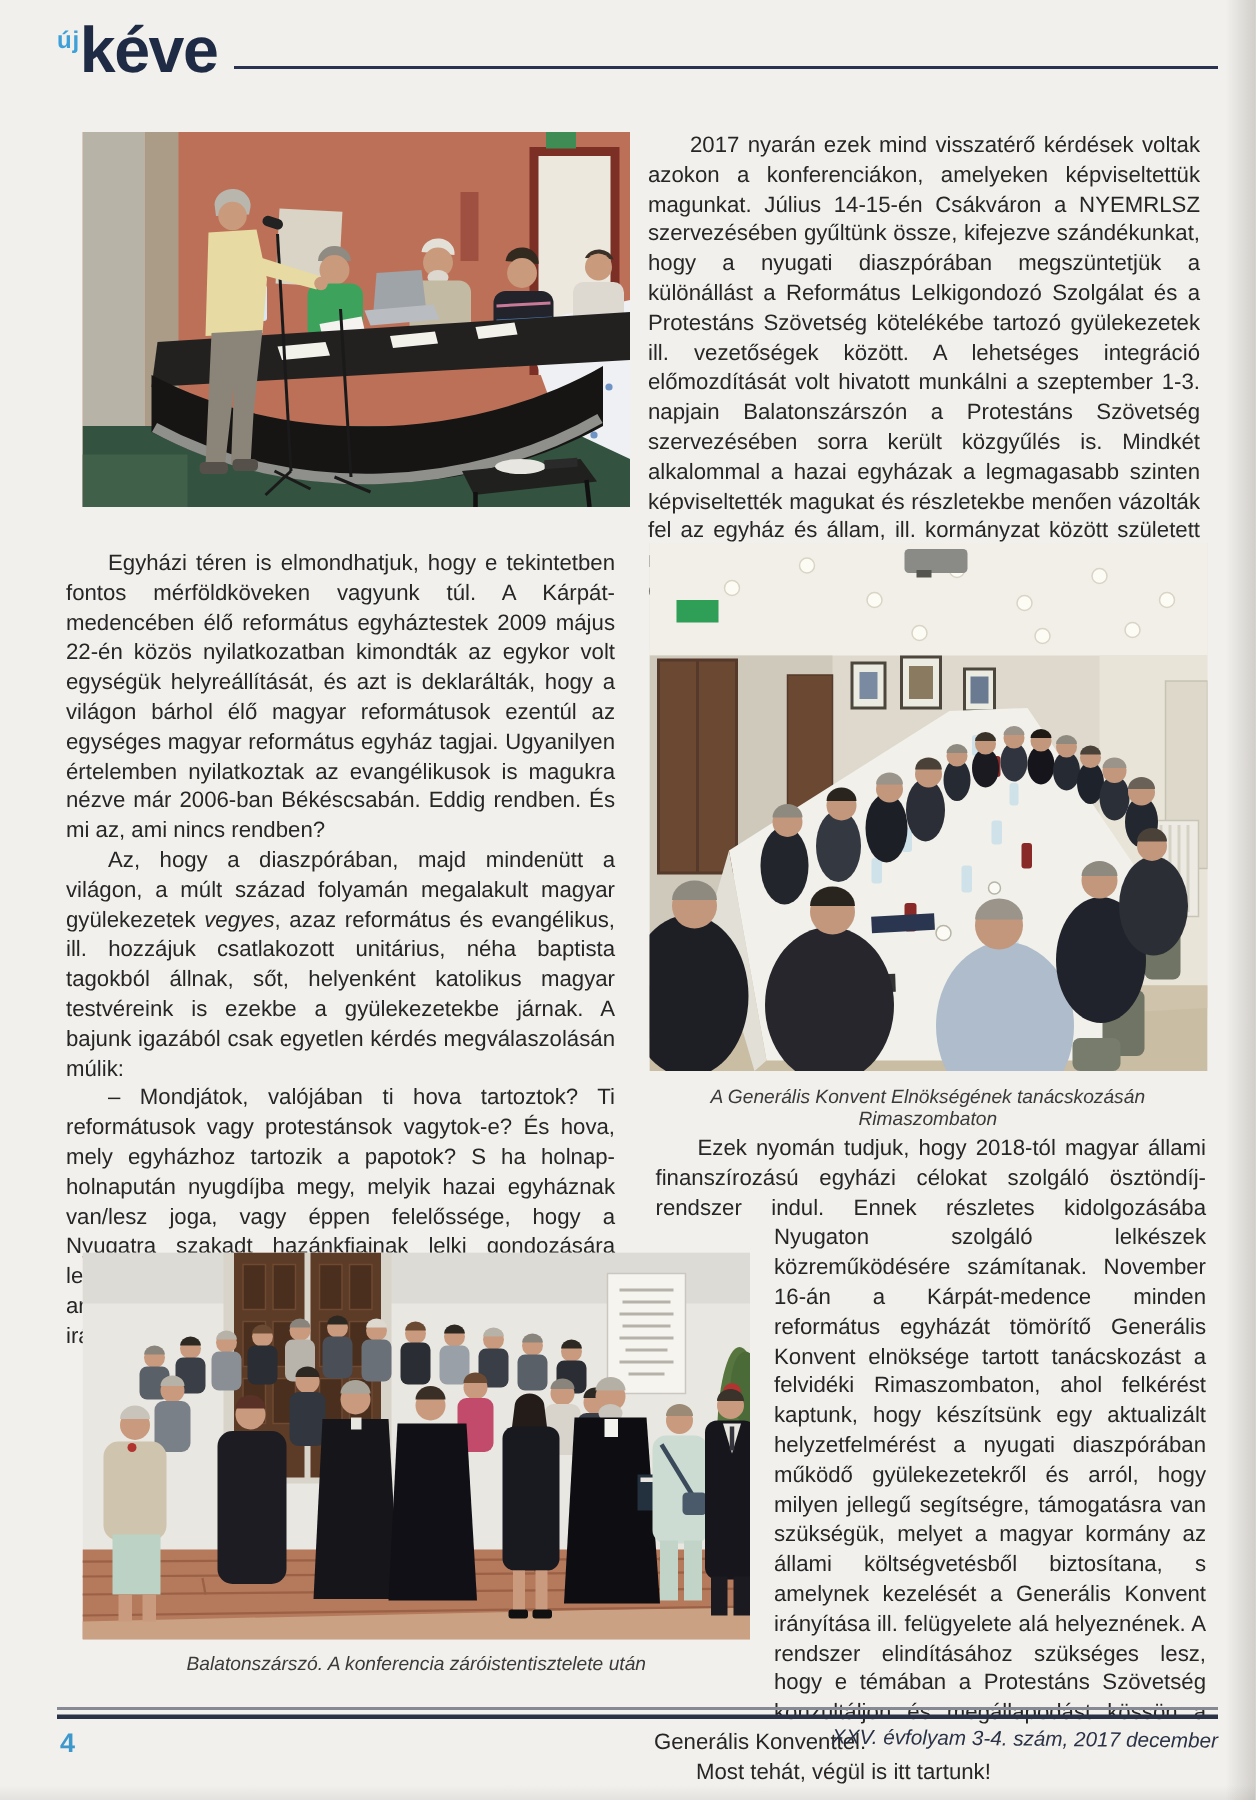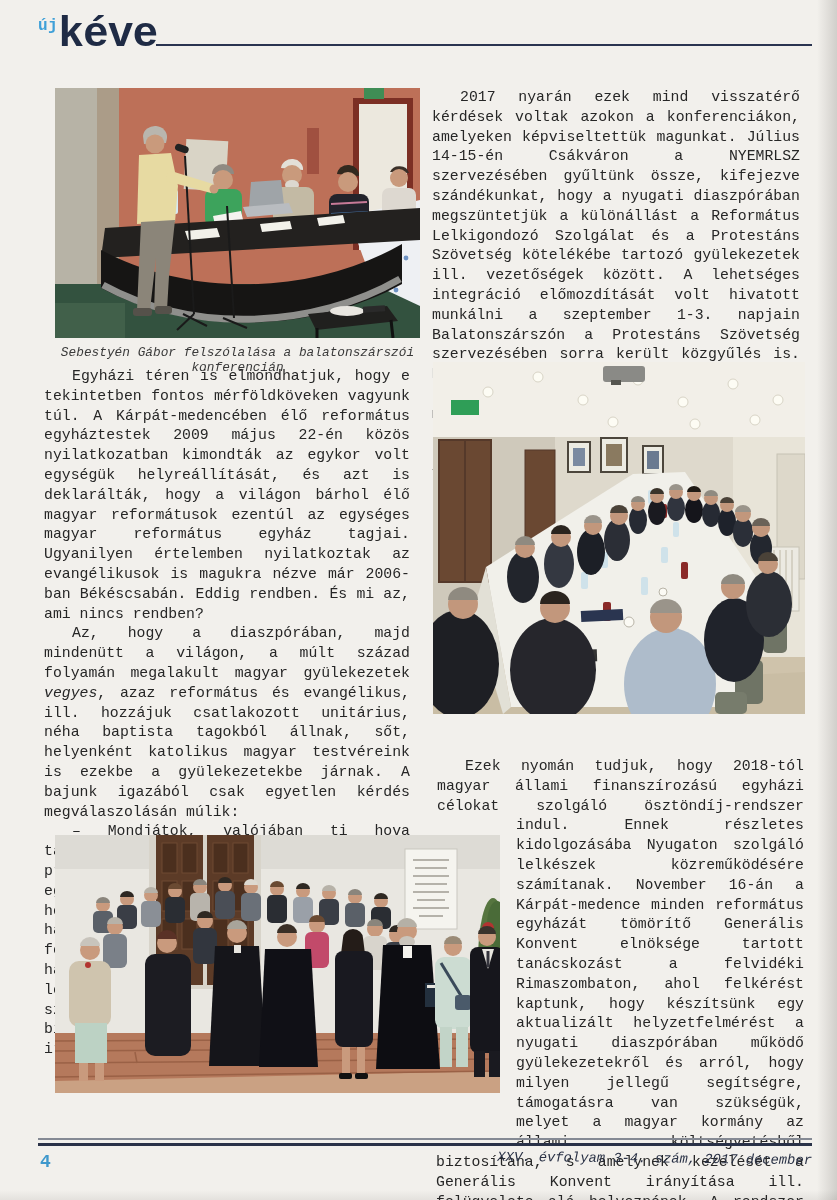--- a/index.html
+++ b/index.html
@@ -1,21 +1,21 @@
 <!DOCTYPE html>
 <html lang="hu"><head>
 <meta charset="utf-8">
 <style>
   html,body{margin:0;padding:0;background:#c9c6c2;}
   .page{
     position:relative;
     width:837px;height:1200px;
     background:#f2f0ec;
     overflow:hidden;
-    font-family:Liberation Mono, monospace;
+    font-family:Liberation Sans, sans-serif;
     color:#262626;
   }
   .page::after{
     content:"";position:absolute;top:0;right:0;width:20px;height:100%;
     background:linear-gradient(to right, rgba(60,55,50,0), rgba(60,55,50,0.18));
     pointer-events:none;
   }
   .page::before{
     content:"";position:absolute;left:0;bottom:0;width:100%;height:10px;
     background:linear-gradient(to bottom, rgba(60,55,50,0), rgba(60,55,50,0.08));
@@ -152,21 +152,20 @@
         <rect x="100" y="218" width="17" height="8" rx="3" fill="#55514a"></rect>
       </g>
 
       <polygon points="253,226 332,218 343,233 261,242" fill="#20201e"></polygon>
       <ellipse cx="292" cy="223" rx="17" ry="5" fill="#e8e6e0"></ellipse>
       <rect x="308" y="218" width="22" height="6" fill="#2a2a2a" transform="rotate(-4 319 221)"></rect>
       <line x1="262" y1="240" x2="262" y2="250" stroke="#111" stroke-width="3"></line>
       <line x1="336" y1="232" x2="338" y2="250" stroke="#111" stroke-width="3"></line>
     </svg>
   </div>
-  <div class="caption" style="left:55px;top:345px;width:365px;">Sebestyén Gábor felszólalása a balatonszárszói konferencián</div>
 
   <div class="textcol" style="left:44px;top:367px;width:366px;">
     <p>Egyházi téren is elmondhatjuk, hogy e tekintetben fontos mérföldköveken vagyunk túl. A Kárpát-medencében élő református egyháztestek 2009 május 22-én közös nyilatkozatban kimondták az egykor volt egységük helyreállítását, és azt is deklarálták, hogy a világon bárhol élő magyar reformátusok ezentúl az egységes magyar református egyház tagjai. Ugyanilyen értelemben nyilatkoztak az evangélikusok is magukra nézve már 2006-ban Békéscsabán. Eddig rendben. És mi az, ami nincs rendben?</p>
     <p><span>Az, hogy a diaszpórában, majd mindenütt a világon, a múlt század folyamán megalakult magyar gyülekezetek </span><span class="ital">vegyes</span><span>, azaz református és evangélikus, ill. hozzájuk csatlakozott unitárius, néha baptista tagokból állnak, sőt, helyenként katolikus magyar testvéreink is ezekbe a gyülekezetekbe járnak. A bajunk igazából csak egyetlen kérdés megválaszolásán múlik:</span></p>
     <p>– Mondjátok, valójában ti hova tartoztok? Ti reformátusok vagy protestánsok vagytok-e? És hova, mely egyházhoz tartozik a papotok? S ha holnap-holnapután nyugdíjba megy, melyik hazai egyháznak van/lesz joga, vagy éppen felelőssége, hogy a Nyugatra szakadt hazánkfiainak lelki gondozására lelkészeket küldjön? És ki fogja a szolgálattal járó anyagi kiadásokat biztosítani? Ki gyakorolja a lelkész irányában a felügyeleti jogot?</p>
   </div>
 
   <div class="textcol" style="left:432px;top:88px;width:368px;">
     <p>2017 nyarán ezek mind visszatérő kérdések voltak azokon a konferenciákon, amelyeken képviseltettük magunkat. Július 14-15-én Csákváron a NYEMRLSZ szervezésében gyűltünk össze, kifejezve szándékunkat, hogy a nyugati diaszpórában megszüntetjük a különállást a Református Lelkigondozó Szolgálat és a Protestáns Szövetség kötelékébe tartozó gyülekezetek ill. vezetőségek között. A lehetséges integráció előmozdítását volt hivatott munkálni a szeptember 1-3. napjain Balatonszárszón a Protestáns Szövetség szervezésében sorra került közgyűlés is. Mindkét alkalommal a hazai egyházak a legmagasabb szinten képviseltették magukat és részletekbe menően vázolták fel az egyház és állam, ill. kormányzat között született megállapodásnak a ránk vonatkozó paragrafusait és elképzeléseit.</p>
   </div>
@@ -300,20 +299,21 @@
           <path d="M217,251 a16,14 0 0 1 32,0 z" fill="#9a948a"></path>
         <ellipse cx="301" cy="278" rx="30" ry="42" fill="#20232b"></ellipse>
           <circle cx="300" cy="225" r="12" fill="#c2977c"></circle>
           <path d="M288,222 a12,10 0 0 1 24,0 z" fill="#8f8a80"></path>
         <ellipse cx="336" cy="242" rx="23" ry="33" fill="#2b2e35"></ellipse>
           <circle cx="335" cy="202" r="10" fill="#c2977c"></circle>
           <path d="M325,199 a10,9 0 0 1 20,0 z" fill="#4a4238"></path>
       </g>
     </svg>
   </div>
+  <div class="caption" style="left:432px;top:723px;width:373px;">A Generális Konvent Elnökségének tanácskozásán Rimaszombaton</div>
 
   <div class="textcol" style="left:436px;top:757px;width:368px;">
     <div class="wrap-spacer-top"></div>
     <div class="wrap-spacer"></div>
     <p>Ezek nyomán tudjuk, hogy 2018-tól magyar állami finanszírozású egyházi célokat szolgáló ösztöndíj-rendszer indul. Ennek részletes kidolgozásába Nyugaton szolgáló lelkészek közreműködésére számítanak. November 16-án a Kárpát-medence minden református egyházát tömörítő Generális Konvent elnöksége tartott tanácskozást a felvidéki Rimaszombaton, ahol felkérést kaptunk, hogy készítsünk egy aktualizált helyzetfelmérést a nyugati diaszpórában működő gyülekezetekről és arról, hogy milyen jellegű segítségre, támogatásra van szükségük, melyet a magyar kormány az állami költségvetésből biztosítana, s amelynek kezelését a Generális Konvent irányítása ill. felügyelete alá helyeznének. A rendszer elindításához szükséges lesz, hogy e témában a Protestáns Szövetség konzultáljon és megállapodást kössön a Generális Konventtel.</p>
     <p class="closing">Most tehát, végül is itt tartunk!</p>
   </div>
 
   <div class="photo" style="left:55px;top:835px;">
     <svg width="445" height="258" viewBox="0 0 445 258" preserveAspectRatio="none">
@@ -478,20 +478,21 @@
         <circle cx="432" cy="102" r="9" fill="#c99a7d"></circle>
           <path d="M423,99 a9,8 0 0 1 18,0 z" fill="#3a332c"></path>
         <rect x="415" y="112" width="34" height="106" rx="8" fill="#16161c"></rect>
         <polygon points="427,114 439,114 433,134" fill="#e8e6e0"></polygon>
         <line x1="433" y1="116" x2="433" y2="132" stroke="#35353d" stroke-width="3"></line>
         <rect x="419" y="216" width="11" height="26" fill="#1a1a20"></rect>
           <rect x="434" y="216" width="11" height="26" fill="#1a1a20"></rect>
       </g>
     </svg>
   </div>
+  <div class="caption" style="left:55px;top:1101px;width:445px;">Balatonszárszó. A konferencia záróistentisztelete után</div>
 
   <div class="footer-rule">
     <div class="thin"></div>
     <div class="thick"></div>
   </div>
   <div class="page-number">4</div>
   <div class="issue-info">XXV. évfolyam 3-4. szám, 2017 december</div>
 
 </div>
 

